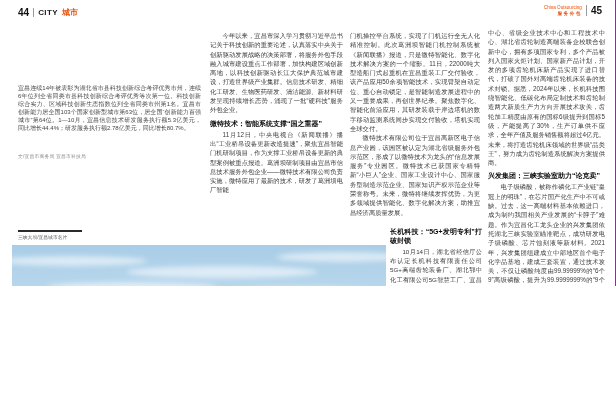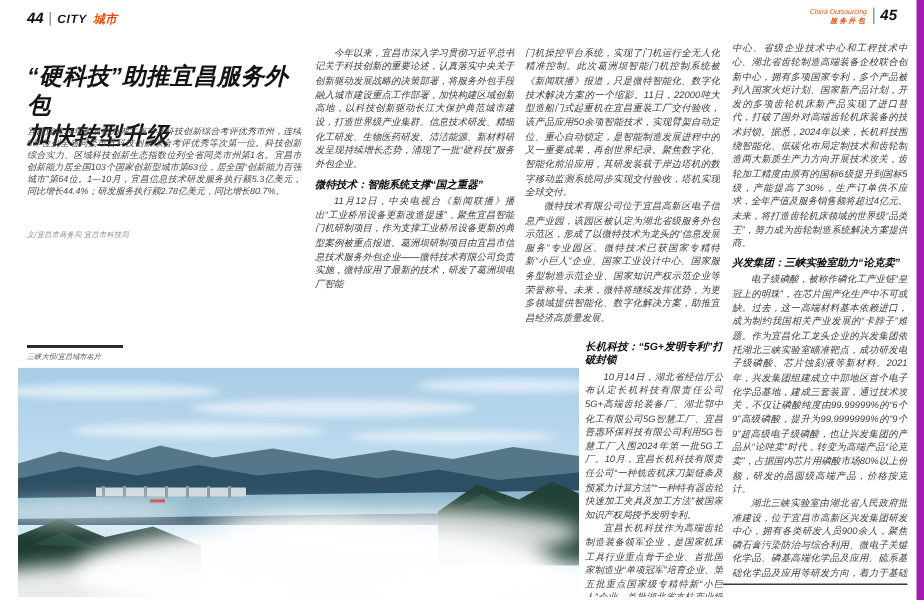--- a/index.html
+++ b/index.html
@@ -1,19 +1,19 @@
 <!DOCTYPE html>
 <html><head>
 <meta charset="utf-8">
 <style>
   html,body{margin:0;padding:0;background:#fff;}
   .page{
-    position:relative;width:616px;height:400px;background:#ffffff;
+    position:relative;width:616px;height:286px;background:#ffffff;
     font-family:"Liberation Sans",sans-serif;overflow:hidden;
-    border-right:5px solid #a21caf;box-sizing:border-box;font-style:italic;
+    border-right:1px solid #a21caf;box-sizing:border-box;
   }
   
   .hdr-l{position:absolute;left:18px;top:7px;display:flex;align-items:center;gap:4px;}
   .hdr-l .num{font-size:10px;font-weight:bold;color:#111;}
   .hdr-sep{width:1px;height:9px;background:#9a9a9a;}
   .hdr-l .sec-en{font-size:8px;font-weight:bold;color:#1c1c1c;letter-spacing:.4px;}
   .hdr-l .sec-zh{font-size:8px;font-weight:bold;color:#e8500a;}
   .hdr-r{position:absolute;right:13px;top:5px;display:flex;align-items:flex-start;gap:4px;}
   .brand{display:flex;flex-direction:column;align-items:flex-end;line-height:1.25;}
   .brand .en{font-size:4.6px;color:#e8500a;}
@@ -59,24 +59,20 @@
 
   <div class="hdr-r">
     <span class="brand">
       <span class="en">China Outsourcing</span>
       <span class="zh">服务外包</span>
     </span>
     <span class="hdr-sep"></span>
     <span class="num">45</span>
   </div>
 
-  <div class="title">
-    <div>“硬科技”助推宜昌服务外包</div>
-    <div>加快转型升级</div>
-  </div>
 
   <div class="lede">宜昌连续14年被表彰为湖北省市县科技创新综合考评优秀市州，连续6年位列全省同类市县科技创新综合考评优秀等次第一位。科技创新综合实力、区域科技创新生态指数位列全省同类市州第1名。宜昌市创新能力居全国103个国家创新型城市第63位，居全国“创新能力百强城市”第64位。1—10月，宜昌信息技术研发服务执行额5.3亿美元，同比增长44.4%；研发服务执行额2.78亿美元，同比增长80.7%。</div>
 
   <div class="byline">文/宜昌市商务局 宜昌市科技局</div>
 
   <div class="col col2">
     <p>今年以来，宜昌市深入学习贯彻习近平总书记关于科技创新的重要论述，认真落实中央关于创新驱动发展战略的决策部署，将服务外包手段融入城市建设重点工作部署，加快构建区域创新高地，以科技创新驱动长江大保护典范城市建设，打造世界级产业集群。信息技术研发、精细化工研发、生物医药研发、清洁能源、新材料研发呈现持续增长态势，涌现了一批“硬科技”服务外包企业。</p>
     <h3>微特技术：智能系统支撑“国之重器”</h3>
     <p>11月12日，中央电视台《新闻联播》播出“工业桥吊设备更新改造提速”，聚焦宜昌智能门机研制项目，作为支撑工业桥吊设备更新的典型案例被重点报道。葛洲坝研制项目由宜昌市信息技术服务外包企业——微特技术有限公司负责实施，微特应用了最新的技术，研发了葛洲坝电厂智能</p>
   </div>

